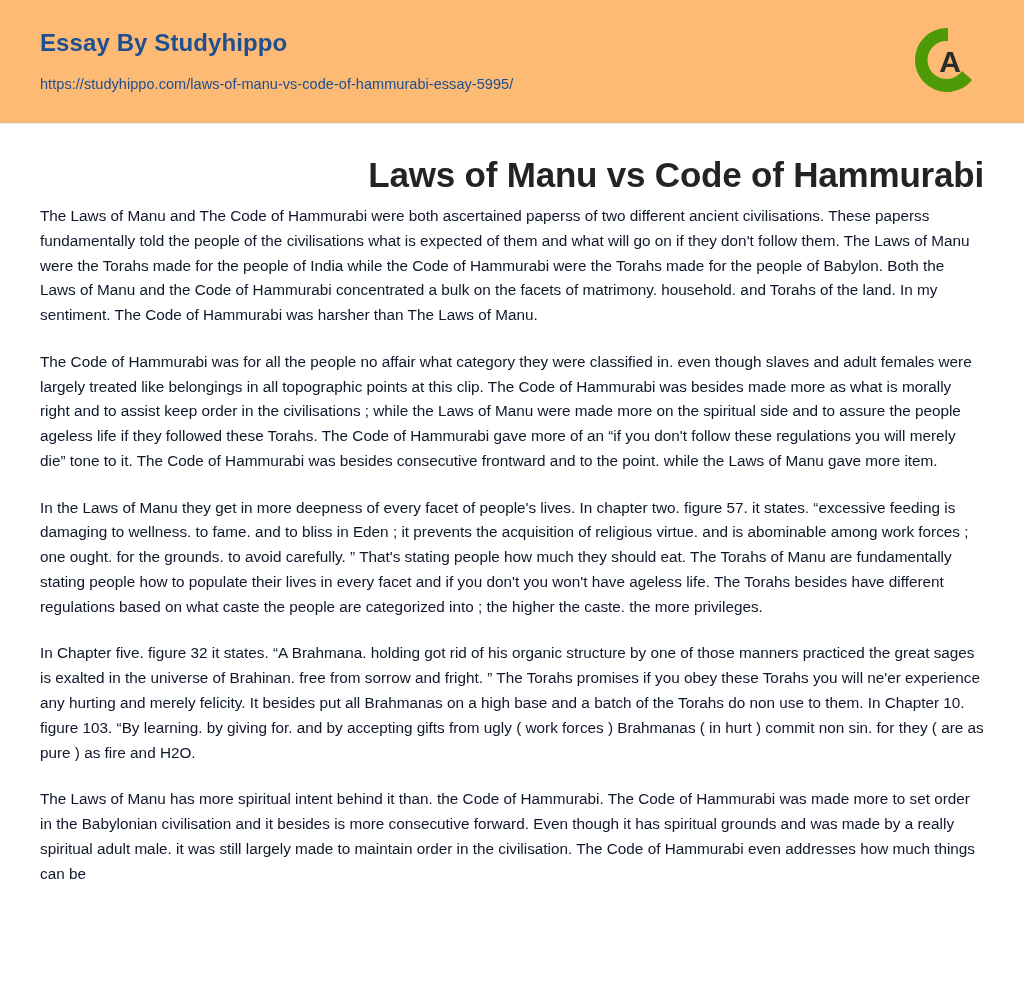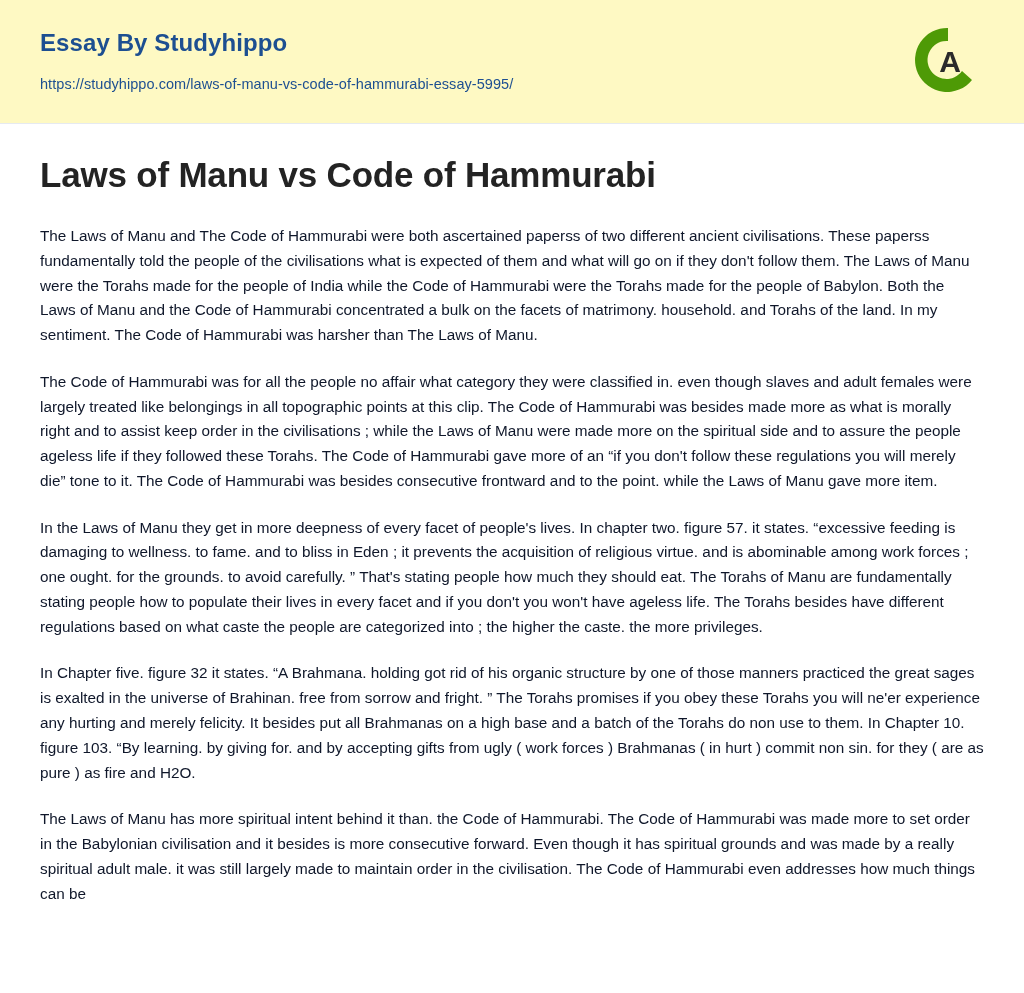--- a/index.html
+++ b/index.html
@@ -17,21 +17,21 @@
   .page {
     width: 1024px;
     height: 993px;
     position: relative;
     background: #ffffff;
   }
   
   .header {
     position: relative;
     height: 124px;
-    background: #fef9c3;
+    background: #fdba74;
     border-bottom: 1px solid #e6eaf0;
     box-sizing: border-box;
     padding: 30px 40px 0 40px;
   }
   .site-title {
     font-size: 24px;
     font-weight: bold;
     color: #1d4f91;
     letter-spacing: 0.1px;
     margin: 0;
@@ -56,22 +56,23 @@
   .logo svg { display: block; }
   
   .article {
     padding: 30px 40px 0 40px;
   }
   h1.article-title {
     font-size: 35px;
     line-height: 1.2;
     font-weight: bold;
     color: #232323;
-    margin: 0 0 28px 0;
+    margin: 0 0 8px 0;
     letter-spacing: -0.2px;
+    text-align: right;
   }
   .article p {
     font-size: 15.3px;
     line-height: 1.62;
     color: #0f172a;
     margin: 0 0 22px 0;
     text-align: left;
   }
 </style>
 </head>

